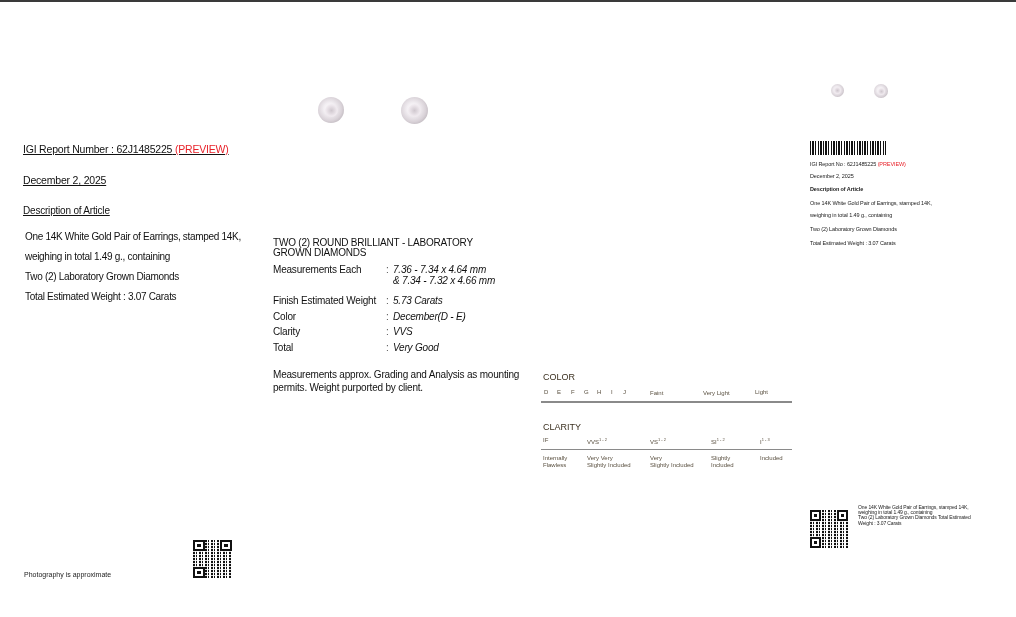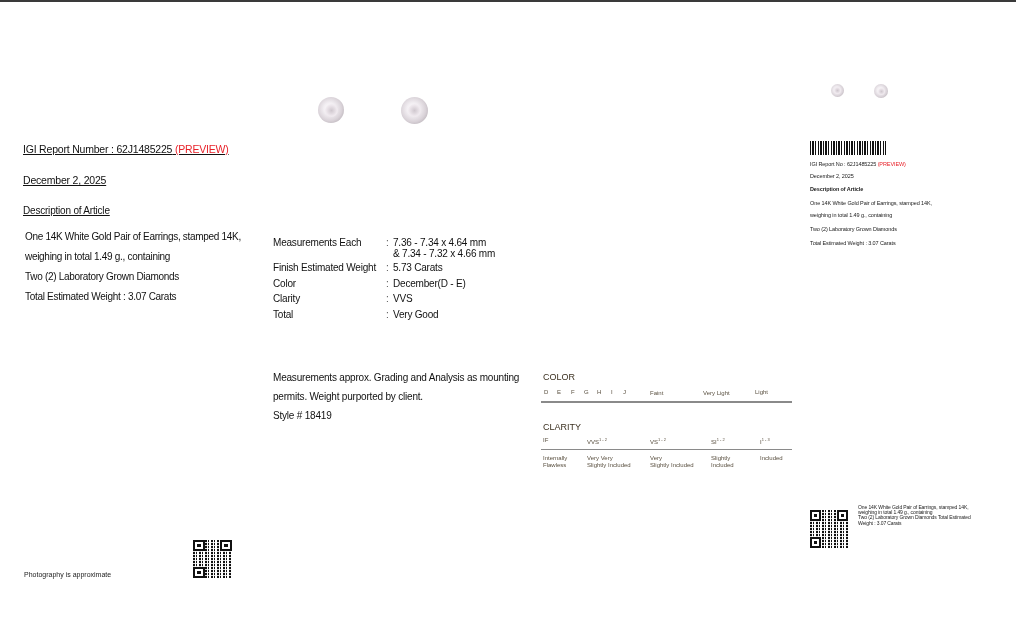--- a/index.html
+++ b/index.html
@@ -19,23 +19,23 @@
 
     
     .left-desc div { font-size: 10px; letter-spacing: -0.3px; line-height: 10px; }
 
     
     .spec { position: absolute; left: 273px; top: 238px; width: 250px; font-size: 10px; letter-spacing: -0.2px; }
     .spec .title { line-height: 10px; }
     .spec .row { display: flex; line-height: 10.5px; }
     .spec .k { width: 113px; }
     .spec .c { width: 7px; color: #555; }
-    .spec .v { flex: 1; }
+    .spec .v { flex: 1; font-style: italic; }
 
-    .notes { position: absolute; left: 273px; top: 368px; width: 250px; font-size: 10px; line-height: 19px; letter-spacing: -0.2px; }
+    .notes { position: absolute; left: 273px; top: 368px; width: 250px; font-size: 10px; line-height: 13px; letter-spacing: -0.2px; }
 
     
     .scale-title { position: absolute; font-size: 9px; color: #3b3020; letter-spacing: 0; }
     .scale-sm { position: absolute; font-size: 6px; color: #5a5040; }
     .hline { position: absolute; height: 2px; background: #8a8a8a; }
     sup { font-size: 4px; vertical-align: 3px; }
 
     
     .rr { position: absolute; font-size: 5.5px; color: #222; letter-spacing: -0.1px; }
     .barcode { position: absolute; left: 810px; top: 141px; width: 76px; height: 14px;
@@ -64,21 +64,22 @@
 <div class="abs t12" style="left:23px;top:205px;font-size:10px;">Description of Article</div>
 
 <div class="abs left-desc" style="left:25px;top:232px;width:240px;">
   <div style="margin-bottom:10px;">One 14K White Gold Pair of Earrings, stamped 14K,</div>
   <div style="margin-bottom:10px;">weighing in total 1.49 g., containing</div>
   <div style="margin-bottom:10px;">Two (2) Laboratory Grown Diamonds</div>
   <div>Total Estimated Weight : 3.07 Carats</div>
 </div>
 
 <div class="spec">
-  <div class="row" style="margin-bottom:4px;">
+  <div class="title" style="width:240px;margin-bottom:7px;">TWO (2) ROUND BRILLIANT - LABORATORY GROWN DIAMONDS</div>
+  <div class="row" style="margin-bottom:10px;">
     <span class="k">Measurements Each</span>
     <span class="c">:</span>
     <span class="v">
       <span style="display:block;">7.36 - 7.34 x 4.64 mm</span>
       <span style="display:block;">&amp; 7.34 - 7.32 x 4.66 mm</span>
     </span>
   </div>
   <div class="row" style="margin-bottom:5px;">
     <span class="k">Finish Estimated Weight</span>
     <span class="c">:</span>
@@ -96,21 +97,20 @@
   </div>
   <div class="row">
     <span class="k">Total</span>
     <span class="c">:</span>
     <span class="v">Very Good</span>
   </div>
 </div>
 
 <div class="notes">
   <div>Measurements approx. Grading and Analysis as mounting permits. Weight purported by client.</div>
-  <div>Style # 18419</div>
 </div>
 
 <div class="scale-title" style="left:543px;top:372px;">COLOR</div>
 <div class="scale-sm" style="left:544px;top:389px;">D</div>
 <div class="scale-sm" style="left:557px;top:389px;">E</div>
 <div class="scale-sm" style="left:571px;top:389px;">F</div>
 <div class="scale-sm" style="left:584px;top:389px;">G</div>
 <div class="scale-sm" style="left:597px;top:389px;">H</div>
 <div class="scale-sm" style="left:611px;top:389px;">I</div>
 <div class="scale-sm" style="left:623px;top:389px;">J</div>

